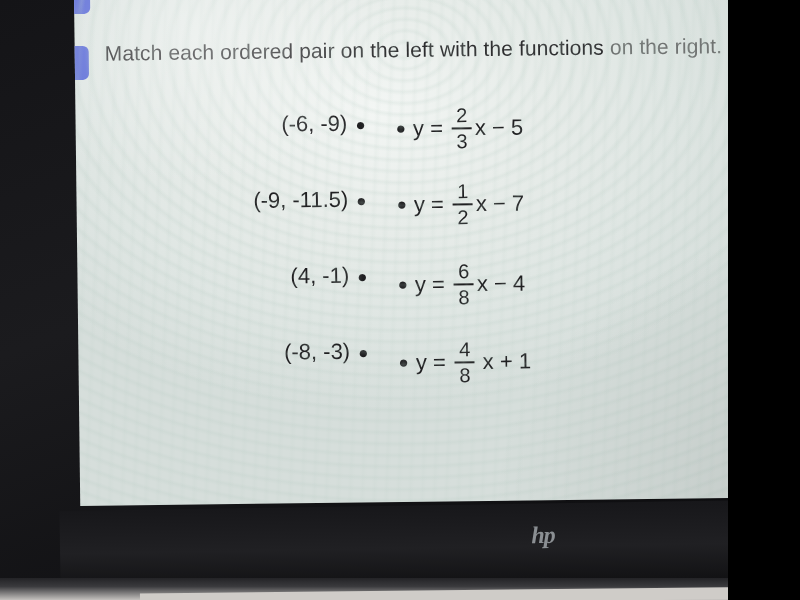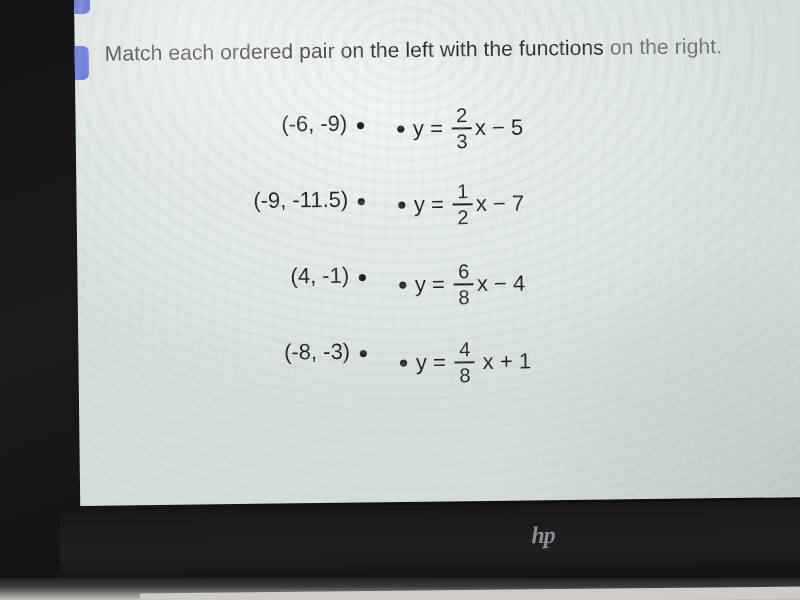--- a/index.html
+++ b/index.html
@@ -8,21 +8,21 @@
     width: 800px;
     height: 600px;
     overflow: hidden;
     background: #000;
     font-family: "Liberation Sans", sans-serif;
   }
 
   
   #photo {
     position: relative;
-    width: 800px;
+    width: 728px;
     height: 600px;
     background: #4c1d95;
     overflow: hidden;
   }
 
   
   #bezel {
     position: absolute;
     left: 0;
     top: 0;

